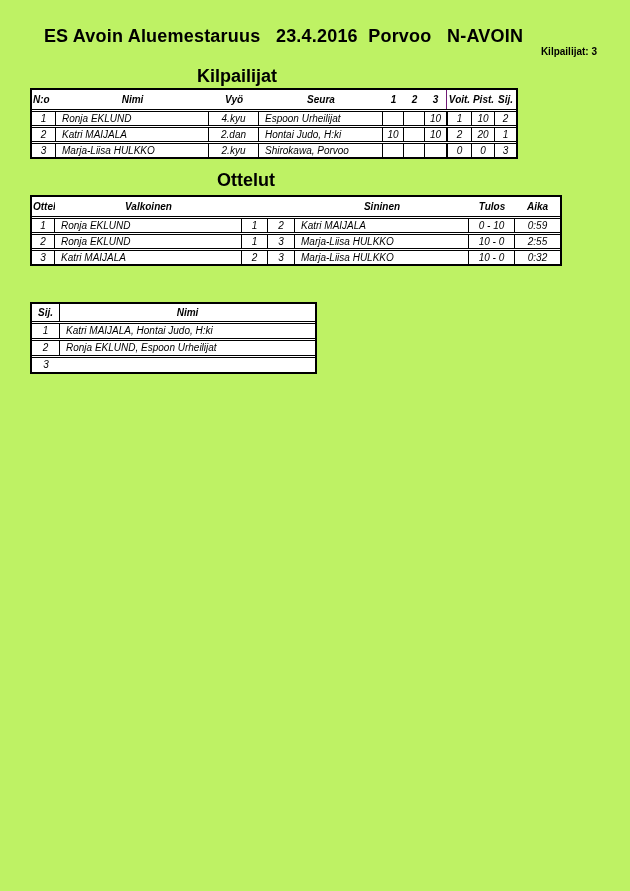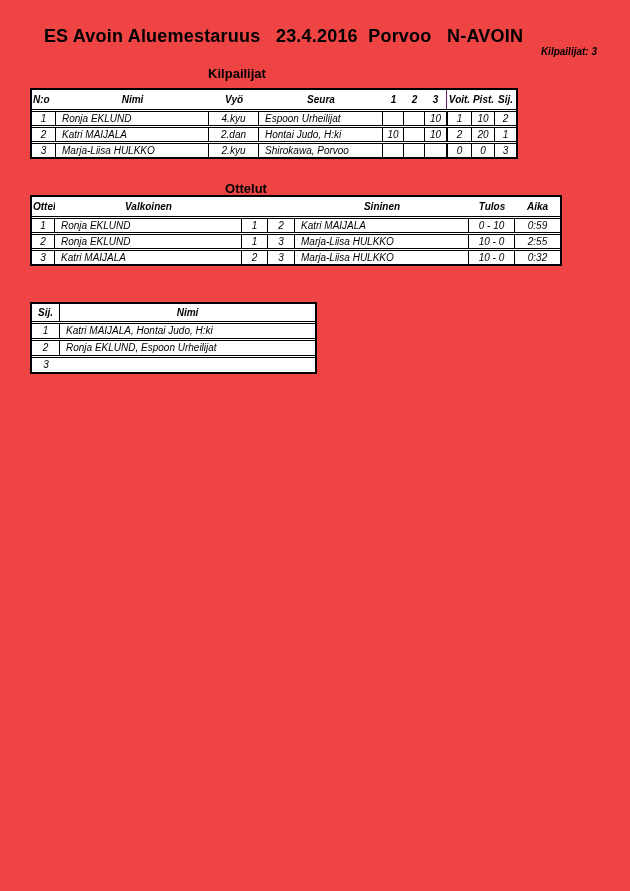--- a/index.html
+++ b/index.html
@@ -1,21 +1,21 @@
 <!DOCTYPE html>
 <html><head>
 <meta charset="utf-8">
 <style>
   * { margin: 0; padding: 0; box-sizing: border-box; }
   html, body { background: #ffffff; }
   .page {
     position: relative;
     width: 630px;
     height: 891px;
-    background: #ef4444;
+    background: #bef264;
     font-family: "Liberation Sans", sans-serif;
     color: #000000;
     overflow: hidden;
   }
   .title {
     position: absolute;
     top: 26px;
     left: 0;
     width: 567px;
     text-align: center;
@@ -23,30 +23,29 @@
     font-weight: bold;
     white-space: pre;
     letter-spacing: 0.2px;
   }
   .count-label {
     position: absolute;
     top: 46px;
     right: 33px;
     font-size: 10px;
     font-weight: bold;
-    font-style: italic;
   }
   .sec-heading {
     position: absolute;
     text-align: center;
-    font-size: 13px;
+    font-size: 18px;
     font-weight: bold;
   }
   .h-kilpailijat { top: 66px;  left: 30px; width: 414px; }
-  .h-ottelut     { top: 181px; left: 30px; width: 432px; }
+  .h-ottelut     { top: 170px; left: 30px; width: 432px; }
   .h-tulokset    { top: 280px; left: 30px; width: 287px; }
 
   .table {
     position: absolute;
     border: 2px solid #000000;
     background: #ffffff;
   }
   .t1 { top: 88px;  left: 30px; width: 488px; }
   .t2 { top: 195px; left: 30px; width: 532px; }
   .t3 { top: 302px; left: 30px; width: 287px; }

